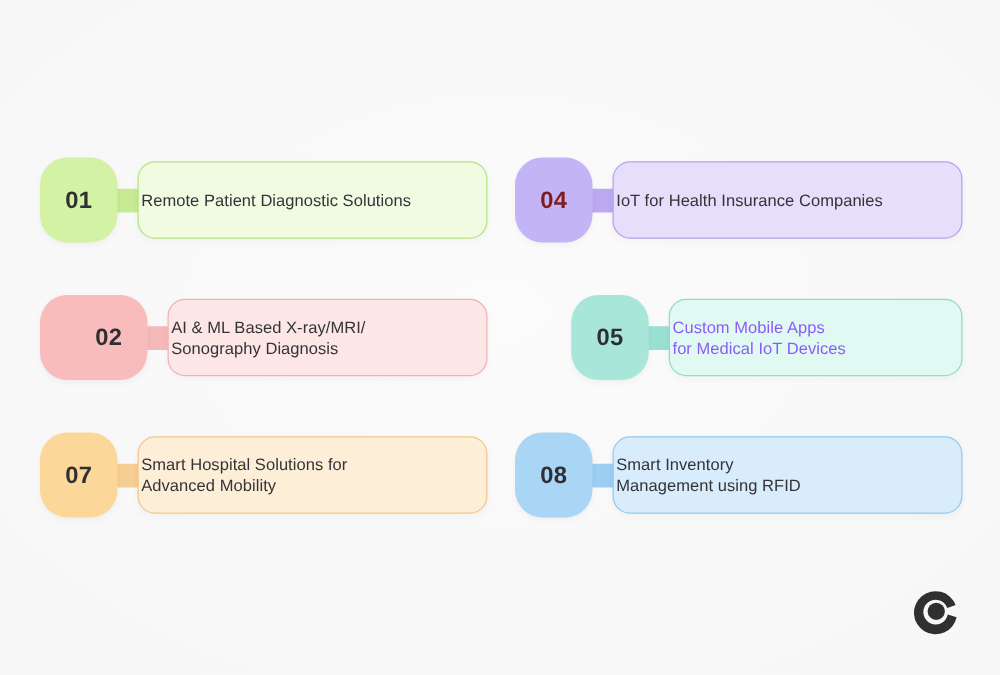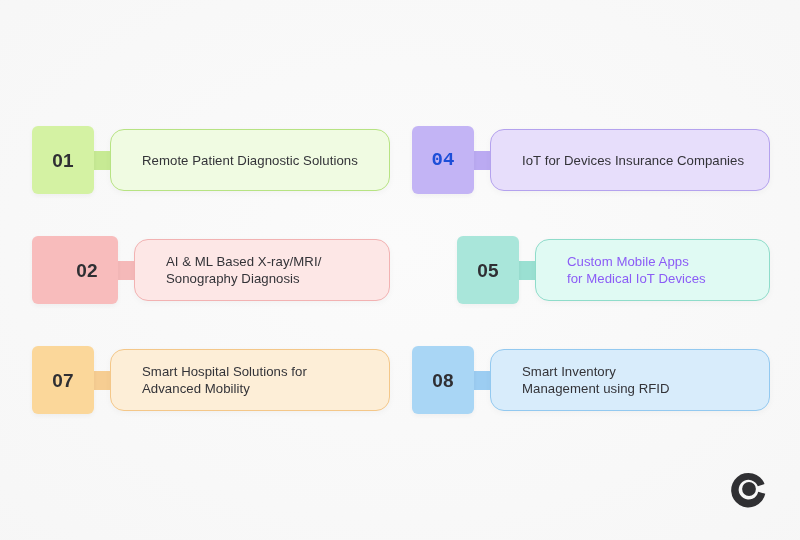--- a/index.html
+++ b/index.html
@@ -43,21 +43,21 @@
     height: 68px;
   }
 
   
   .badge {
     position: relative;
     z-index: 3;
     flex: 0 0 auto;
     width: 62px;
     height: 68px;
-    border-radius: 6px;
+    border-radius: 22px;
     display: flex;
     align-items: center;
     justify-content: center;
     box-shadow: 0 2px 5px rgba(0,0,0,0.045);
   }
   .badge-text {
     font-size: 19px;
     font-weight: bold;
     letter-spacing: 0.2px;
     color: #2f2f33;
@@ -80,21 +80,21 @@
     position: relative;
     z-index: 2;
     flex: 1 1 auto;
     min-width: 0;
     height: 62px;
     border-radius: 14px;
     border-style: solid;
     border-width: 1.6px;
     display: flex;
     align-items: center;
-    padding: 0 14px 0 31px;
+    padding: 0 14px 0 2px;
     box-sizing: border-box;
     box-shadow: 0 2px 6px rgba(0,0,0,0.035);
   }
   .card-text {
     font-size: 13.2px;
     line-height: 17px;
     color: #333338;
     letter-spacing: 0.05px;
     white-space: pre-line;
   }
@@ -120,25 +120,25 @@
         <span class="badge-text" style="color: rgb(47, 47, 51);">01</span>
       </div>
       <div class="connector" style="background: rgb(199, 234, 148);"></div>
       <div class="card" style="background: rgb(240, 251, 226); border-color: rgb(183, 227, 131);">
         <span class="card-text" style="color: rgb(51, 51, 56);">Remote Patient Diagnostic Solutions</span>
       </div>
     </div>
 
     <div class="item">
       <div class="badge" style="background: rgb(195, 180, 245);">
-        <span class="badge-text" style="color: #1d4ed8; font-family: Liberation Mono, monospace;">04</span>
+        <span class="badge-text" style="color: #7f1d1d;">04</span>
       </div>
       <div class="connector" style="background: rgb(187, 170, 242);"></div>
       <div class="card" style="background: rgb(231, 222, 251); border-color: rgb(180, 162, 238);">
-        <span class="card-text" style="color: rgb(51, 51, 56);">IoT for Devices Insurance Companies</span>
+        <span class="card-text" style="color: rgb(51, 51, 56);">IoT for Health Insurance Companies</span>
       </div>
     </div>
 
     <div class="item">
       <div class="badge" style="background: rgb(248, 188, 188); padding-left: 24px;">
         <span class="badge-text" style="color: rgb(47, 47, 51);">02</span>
       </div>
       <div class="connector" style="background: rgb(245, 185, 185);"></div>
       <div class="card" style="background: rgb(253, 231, 230); border-color: rgb(242, 178, 178);">
         <span class="card-text" style="color: rgb(51, 51, 56);">AI &amp; ML Based X-ray/MRI/

